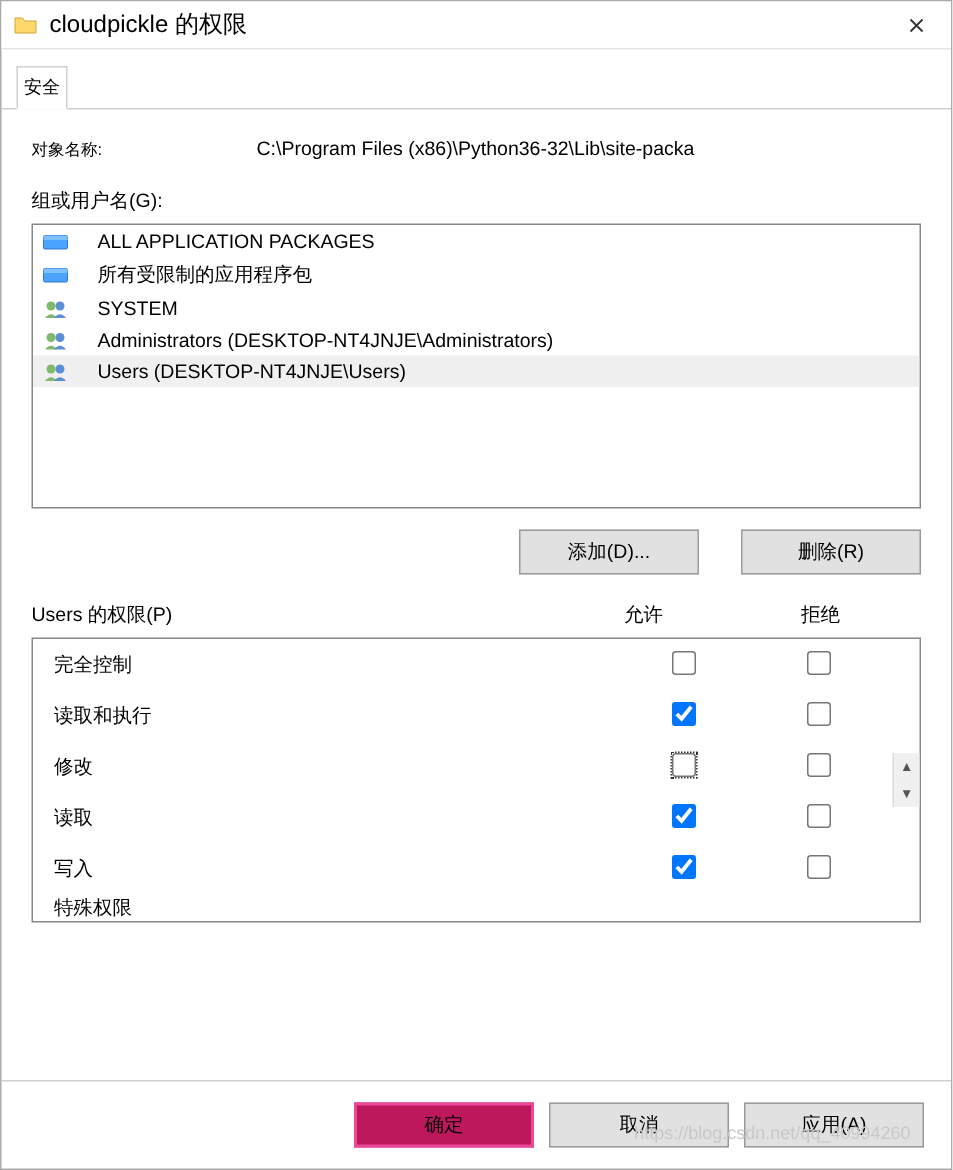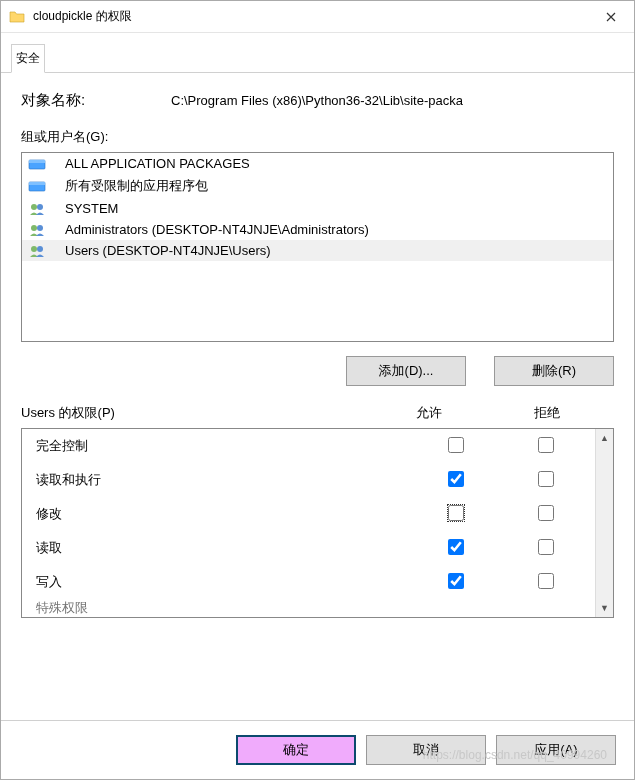--- a/index.html
+++ b/index.html
@@ -26,21 +26,21 @@
   padding: 0 0 0 8px;
   border-bottom: 1px solid #e5e5e5;
   background: #fff;
 }
 .titlebar .folder-icon {
   width: 16px; height: 16px;
   margin-right: 8px;
   display: inline-flex;
   align-items: center; justify-content: center;
 }
-.titlebar .title { flex: 1; font-size: 12px; }
+.titlebar .title { flex: 1; font-size: 16px; }
 .titlebar .close-btn {
   width: 46px; height: 32px;
   display: flex; align-items: center; justify-content: center;
   font-size: 14px;
   cursor: default;
 }
 .tabstrip {
   padding: 10px 0 0 10px;
   border-bottom: 1px solid #d0d0d0;
   display: flex;
@@ -59,21 +59,21 @@
   padding: 18px 20px 10px 20px;
   flex: 1;
   display: flex;
   flex-direction: column;
 }
 .row {
   display: flex;
   margin-bottom: 18px;
   align-items: baseline;
 }
-.row .label { width: 150px; font-size: 15px; }
+.row .label { width: 150px; font-size: 11px; }
 .row .value { font-size: 13px; }
 .section-label { font-size: 13px; margin-bottom: 6px; }
 .listbox {
   border: 1px solid #888;
   height: 190px;
   overflow: auto;
   background: #fff;
 }
 .list-item {
   display: flex;
@@ -94,35 +94,36 @@
 .win-btn {
   min-width: 120px;
   height: 30px;
   border: 1px solid #999;
   background: #e1e1e1;
   font-size: 13px;
   font-family: inherit;
   cursor: default;
   padding: 0 10px;
 }
-.win-btn.primary { border: 2px solid #0c4a6e; background: #f0abfc; }
+.win-btn.primary { border: 2px solid #ec4899; background: #be185d; }
 .perm-header {
   display: flex;
   font-size: 13px;
   margin-bottom: 6px;
   padding-right: 22px;
   gap: 28px;
 }
 .perm-header .ph-name { flex: 1; }
 .perm-header .ph-col { width: 90px; text-align: center; }
 .perm-box {
   border: 1px solid #888;
   height: 190px;
   display: flex;
   background: #fff;
+  align-items: center;
 }
 .perm-list { flex: 1; overflow: hidden; }
 .perm-row {
   display: flex;
   align-items: center;
   height: 34px;
   padding: 0 4px 0 14px;
   font-size: 13px;
 }
 .perm-row .pr-name { flex: 1; }
@@ -279,21 +280,21 @@
             <span class="pr-name">读取</span>
             <span class="pr-col"><input type="checkbox" checked="" style=""></span>
             <span class="pr-col"><input type="checkbox" style=""></span>
           </div>
           <div class="perm-row">
             <span class="pr-name">写入</span>
             <span class="pr-col"><input type="checkbox" checked="" style=""></span>
             <span class="pr-col"><input type="checkbox" style=""></span>
           </div>
           <div class="perm-row" style="height: 18px; overflow: hidden;">
-            <span class="pr-name" style="color:#737373">特殊权限</span>
+            <span class="pr-name" style="color:#000000">特殊权限</span>
           </div>
         </div>
       <div class="scrollbar">
         <div class="sb-btn">▲</div>
         <div class="sb-track"></div>
         <div class="sb-btn">▼</div>
       </div>
     </div>
 
   </div>

